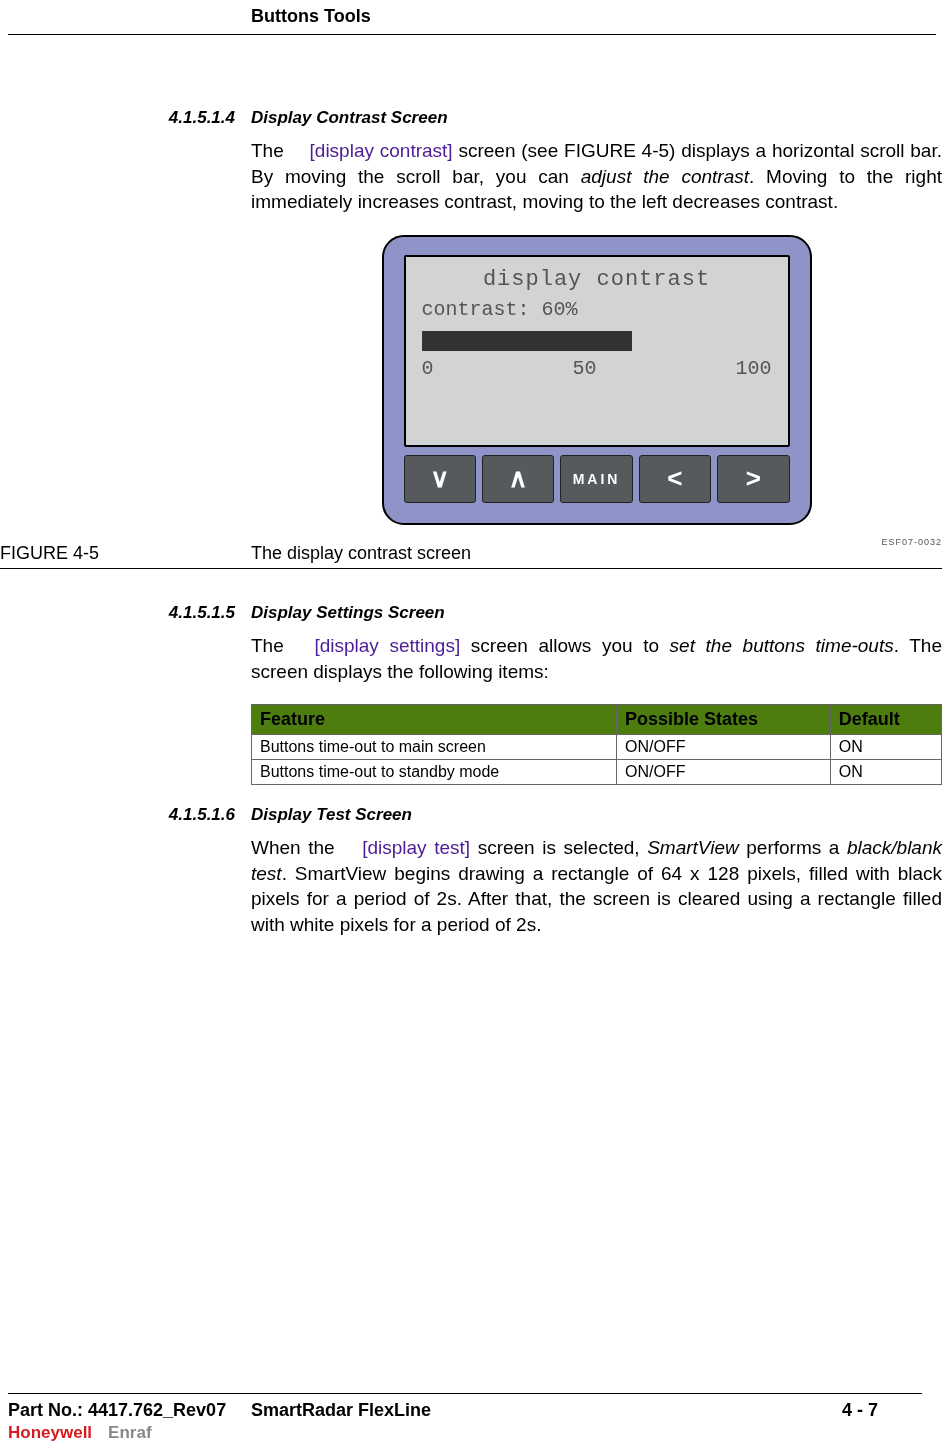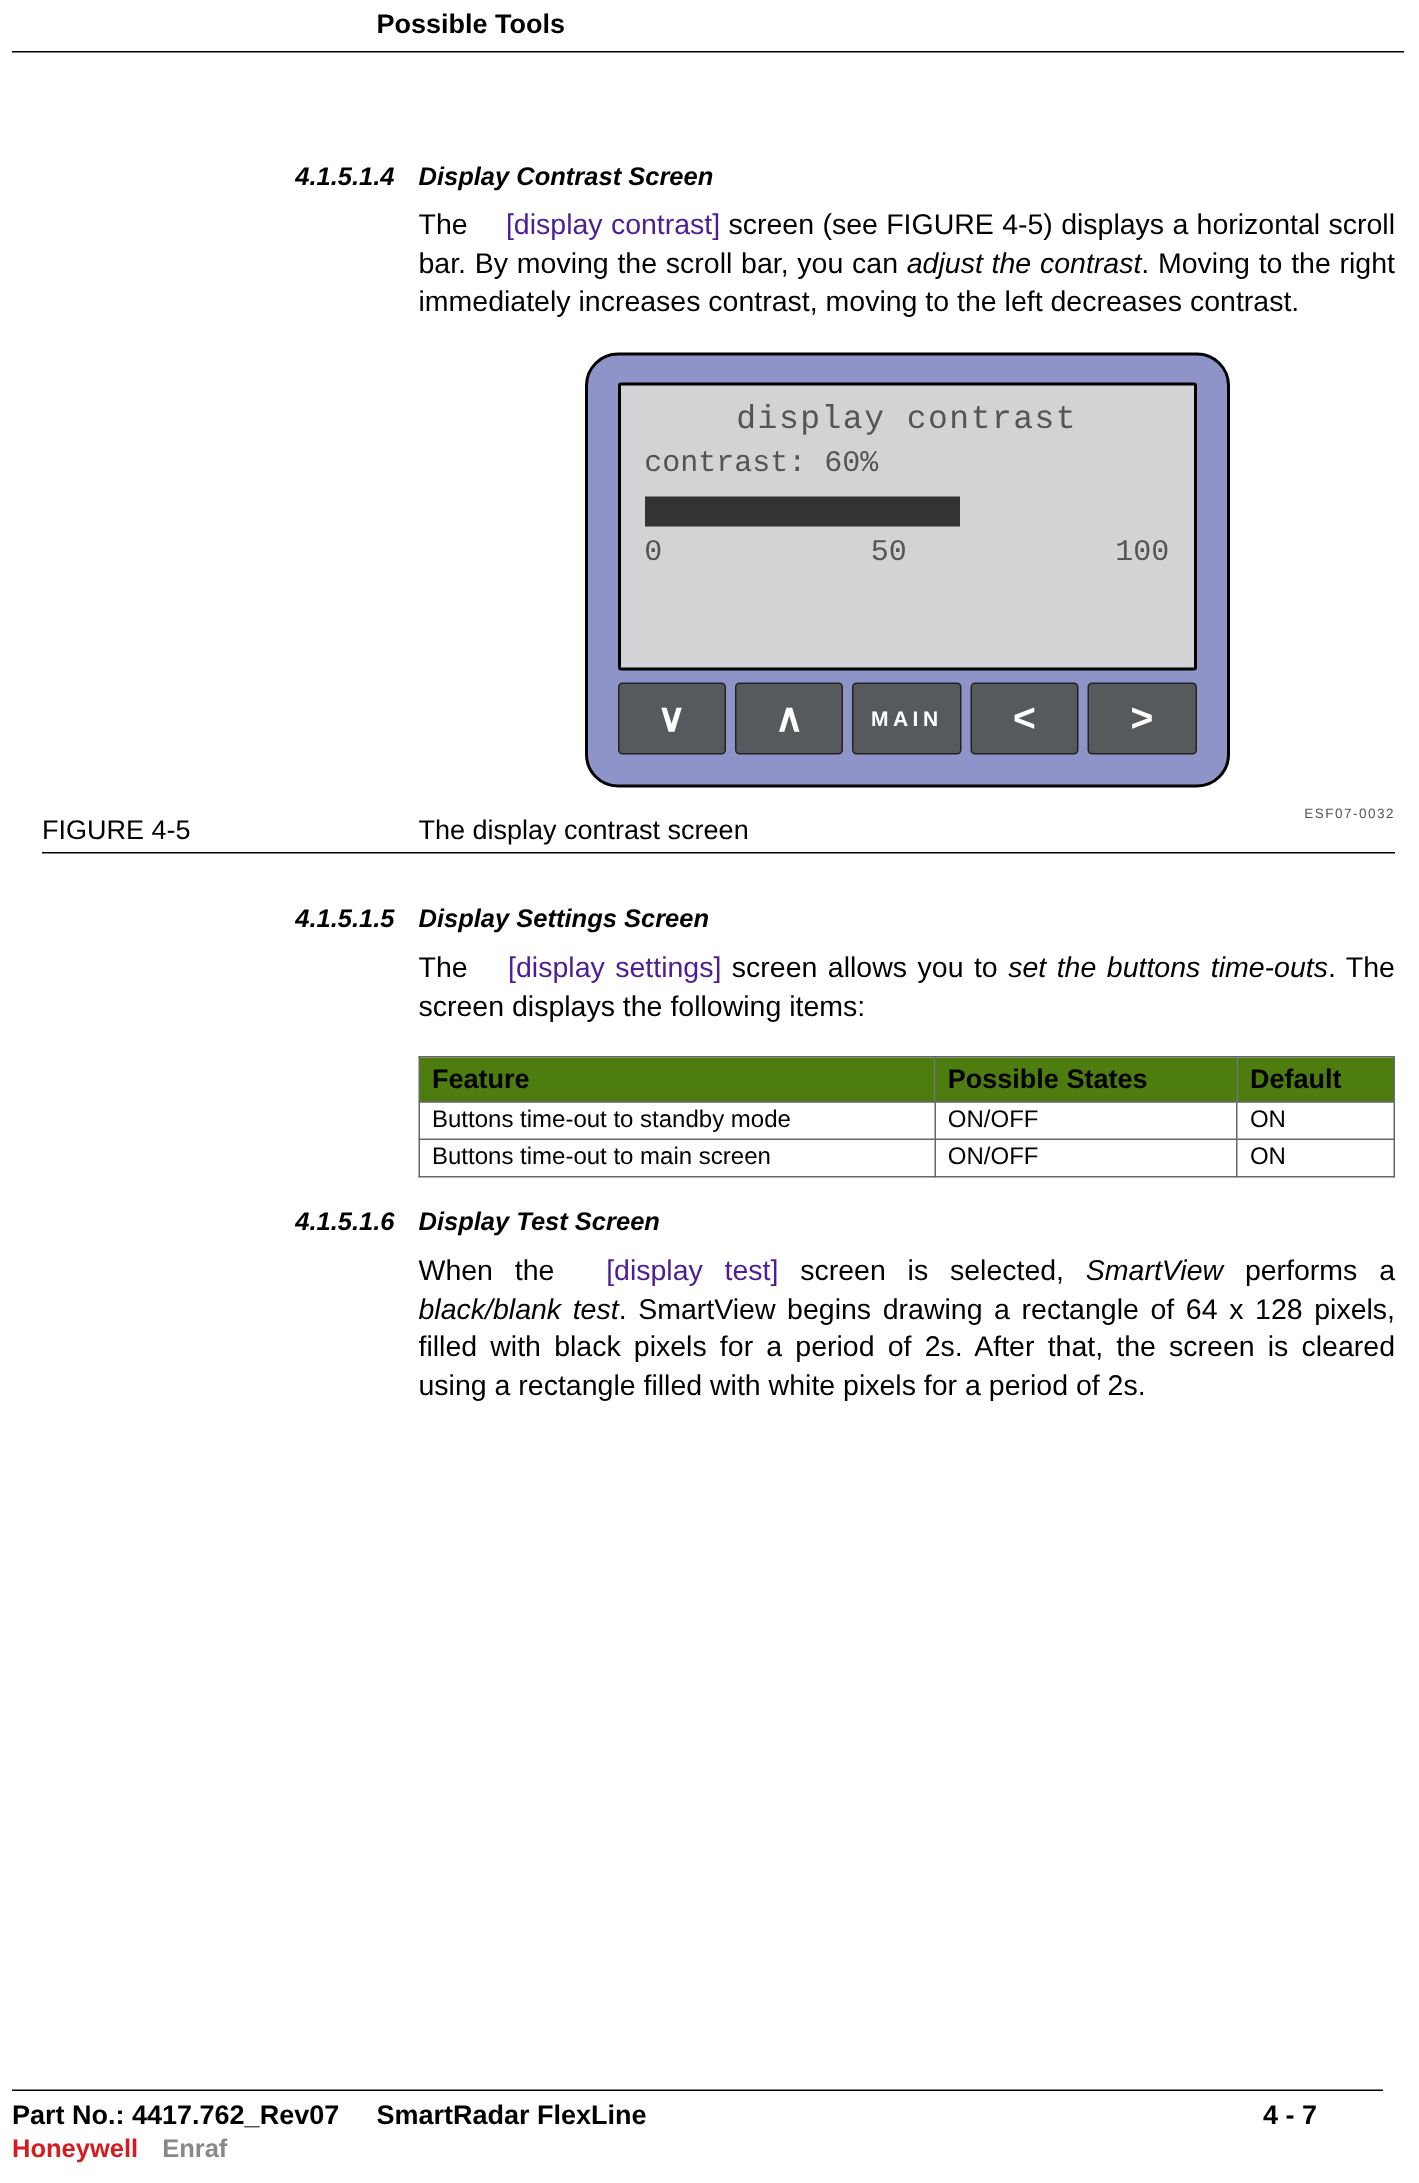--- a/index.html
+++ b/index.html
@@ -25,22 +25,21 @@
     position: absolute;
     top: 34px;
     left: 8px;
     right: 10px;
     border-top: 1px solid #000;
   }
   .content {
     position: absolute;
     top: 108px;
     left: 0;
-    right: 16px;
-    padding-left: 28px;
+    right: 4px;
   }
   .section-row {
     display: flex;
     margin-bottom: 10px;
   }
   .sec-num {
     width: 251px;
     text-align: right;
     padding-right: 16px;
     font-weight: bold;
@@ -226,21 +225,21 @@
   }
   .logo-enraf {
     color: #888;
     font-size: 17px;
     font-family: Arial, sans-serif;
   }
 </style>
 </head>
 <body>
 
-<div class="page-header">Possible Tools</div>
+<div class="page-header">Buttons Tools</div>
 <div class="header-rule"></div>
 
 <div class="content">
 
   <div class="section-row">
     <div class="sec-num">4.1.5.1.4</div>
     <div class="sec-title">Display Contrast Screen</div>
   </div>
   <p class="body-text">
     <span>The </span><span class="inline-link">[display contrast]</span><span> screen (see FIGURE 4-5) displays a horizontal scroll bar. By moving the scroll bar, you can </span><span class="italic">adjust the contrast</span><span>. Moving to the right immediately increases contrast, moving to the left decreases contrast.</span>
@@ -294,26 +293,26 @@
   <table class="settings">
     <thead>
       <tr>
         <th>Feature</th>
         <th>Possible States</th>
         <th>Default</th>
       </tr>
     </thead>
     <tbody>
       <tr>
-        <td>Buttons time-out to standby mode</td>
+        <td>Buttons time-out to main screen</td>
         <td>ON/OFF</td>
         <td>ON</td>
       </tr>
       <tr>
-        <td>Buttons time-out to main screen</td>
+        <td>Buttons time-out to standby mode</td>
         <td>ON/OFF</td>
         <td>ON</td>
       </tr>
     </tbody>
   </table>
 
   <div class="section-row">
     <div class="sec-num">4.1.5.1.6</div>
     <div class="sec-title">Display Test Screen</div>
   </div>

